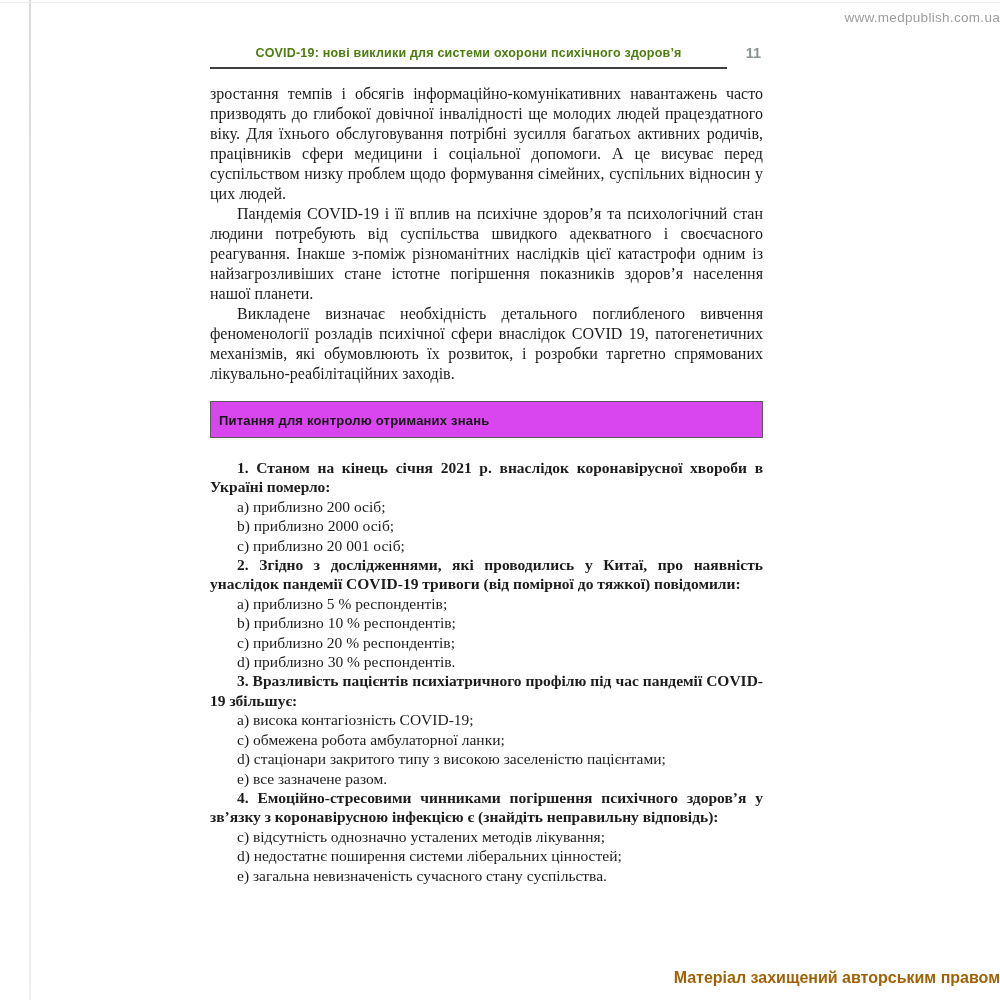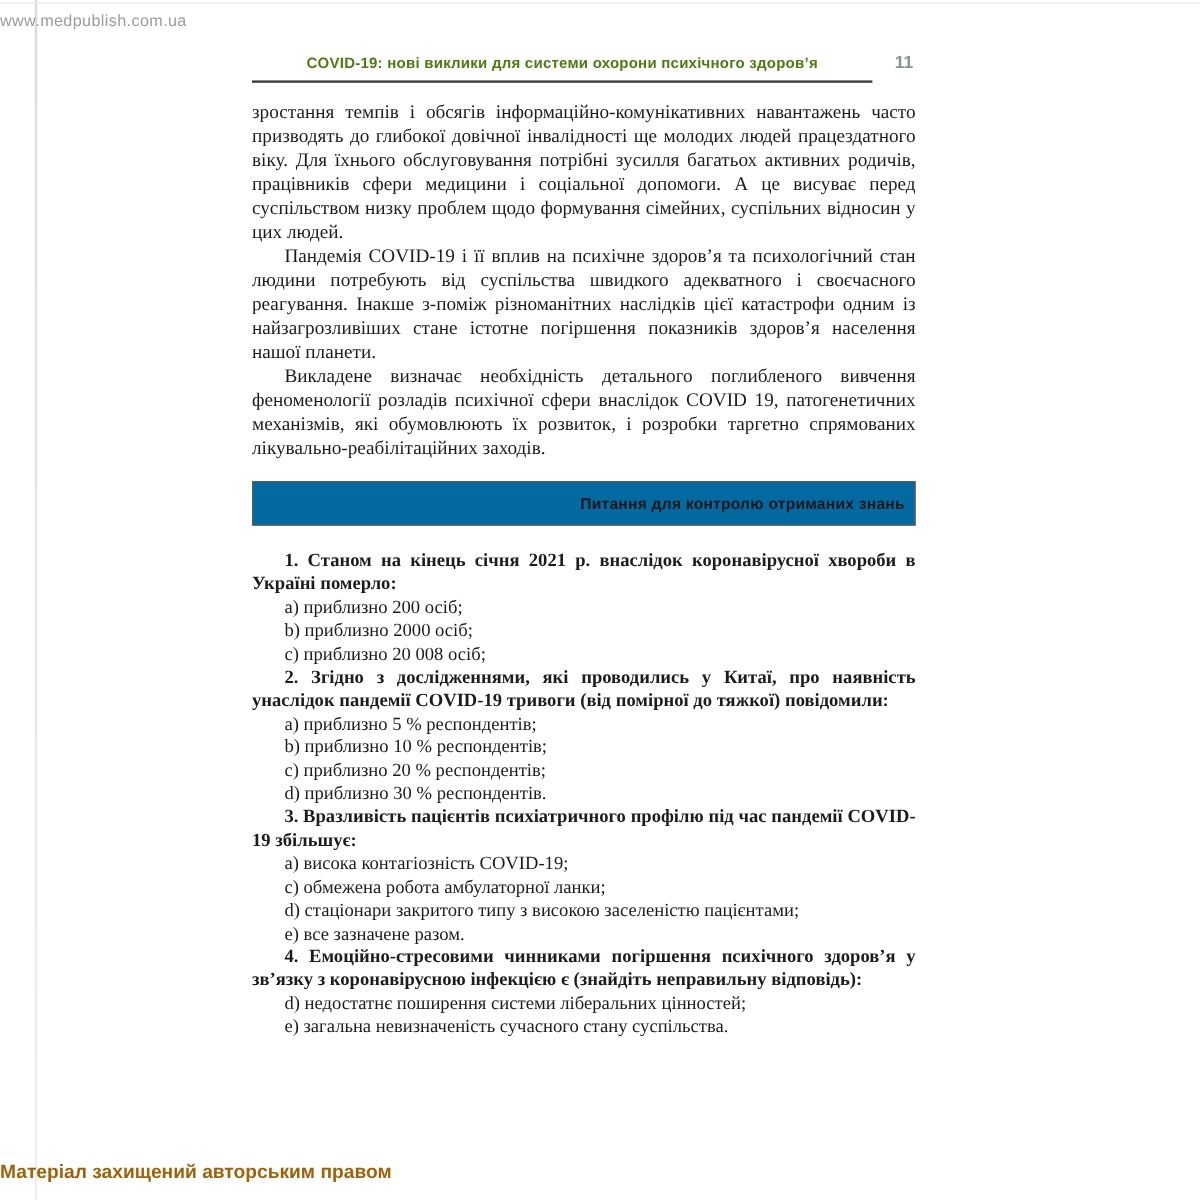--- a/index.html
+++ b/index.html
@@ -11,21 +11,21 @@
   }
   .scan-edge-left {
     position: absolute; left: 29px; top: 0; bottom: 0; width: 2px;
     background: linear-gradient(#c9c9c9, #e6e6e6); opacity: .65;
   }
   .scan-edge-top {
     position: absolute; top: 2px; left: 0; right: 0; height: 1px;
     background: #ececec;
   }
   .wm {
-    position: absolute; left: 0; right: 0; text-align: left;
+    position: absolute; left: 0; right: 0; text-align: right;
     font-family: "Liberation Sans", "DejaVu Sans", sans-serif; color: #9c9c9c;
   }
   .wm-top { top: 10px; font-size: 13.5px; letter-spacing: .3px; }
   .wm-bottom { bottom: 13px; font-size: 16px; font-weight: bold; color: #a16207; }
 
   .content { position: absolute; left: 210px; top: 46px; width: 553px; }
 
   .running-header { position: relative; }
   .rh-left { width: 517px; }
   .rh-title {
@@ -41,22 +41,22 @@
   }
 
   .body-text {
     margin-top: 15px; font-size: 16px; line-height: 20px;
     text-align: justify; hyphens: auto;
   }
   .para { text-indent: 27px; }
   .para.first { text-indent: 0; }
 
   .quiz-box {
-    margin-top: 17px; border: 1px solid #5a5a5a; background: #0369a1;
-    text-align: right; padding: 9px 8px 8px;
+    margin-top: 17px; border: 1px solid #5a5a5a; background: #d946ef;
+    text-align: left; padding: 9px 8px 8px;
   }
   .quiz-box-title {
     font-family: "Liberation Sans", "DejaVu Sans", sans-serif;
     font-weight: bold; font-size: 13px; color: #161616; letter-spacing: .2px;
   }
 
   .questions {
     margin-top: 20px; font-size: 15.5px; line-height: 19.4px; hyphens: auto;
   }
   .q { font-weight: bold; text-align: justify; text-indent: 27px; }
@@ -89,35 +89,36 @@
 
     <div class="quiz-box">
       <span class="quiz-box-title">Питання для контролю отриманих знань</span>
     </div>
 
     <section class="questions">
 
       <p class="q">1. Станом на кінець січня 2021 р. внаслідок коронавірусної хвороби в Україні померло:</p>
       <p class="opt">a) приблизно 200 осіб;</p>
       <p class="opt">b) приблизно 2000 осіб;</p>
-      <p class="opt">c) приблизно 20 008 осіб;</p>
+      <p class="opt">c) приблизно 20 001 осіб;</p>
 
       <p class="q">2. Згідно з дослідженнями, які проводились у Китаї, про наявність унаслідок пандемії COVID-19 тривоги (від помірної до тяжкої) повідомили:</p>
       <p class="opt">a) приблизно 5 % респондентів;</p>
       <p class="opt">b) приблизно 10 % респондентів;</p>
       <p class="opt">c) приблизно 20 % респондентів;</p>
       <p class="opt">d) приблизно 30 % респондентів.</p>
 
       <p class="q">3. Вразливість пацієнтів психіатричного профілю під час пандемії COVID-19 збільшує:</p>
       <p class="opt">a) висока контагіозність COVID-19;</p>
       <p class="opt">c) обмежена робота амбулаторної ланки;</p>
       <p class="opt">d) стаціонари закритого типу з високою заселеністю пацієнтами;</p>
       <p class="opt">e) все зазначене разом.</p>
 
       <p class="q">4. Емоційно-стресовими чинниками погіршення психічного здоров’я у зв’язку з коронавірусною інфекцією є (знайдіть неправильну відповідь):</p>
+      <p class="opt">c) відсутність однозначно усталених методів лікування;</p>
       <p class="opt">d) недостатнє поширення системи ліберальних цінностей;</p>
       <p class="opt">e) загальна невизначеність сучасного стану суспільства.</p>
 
     </section>
   </div>
 
   <div class="wm wm-bottom">Матеріал захищений авторським правом</div>
 </div>
 
 </body></html>

